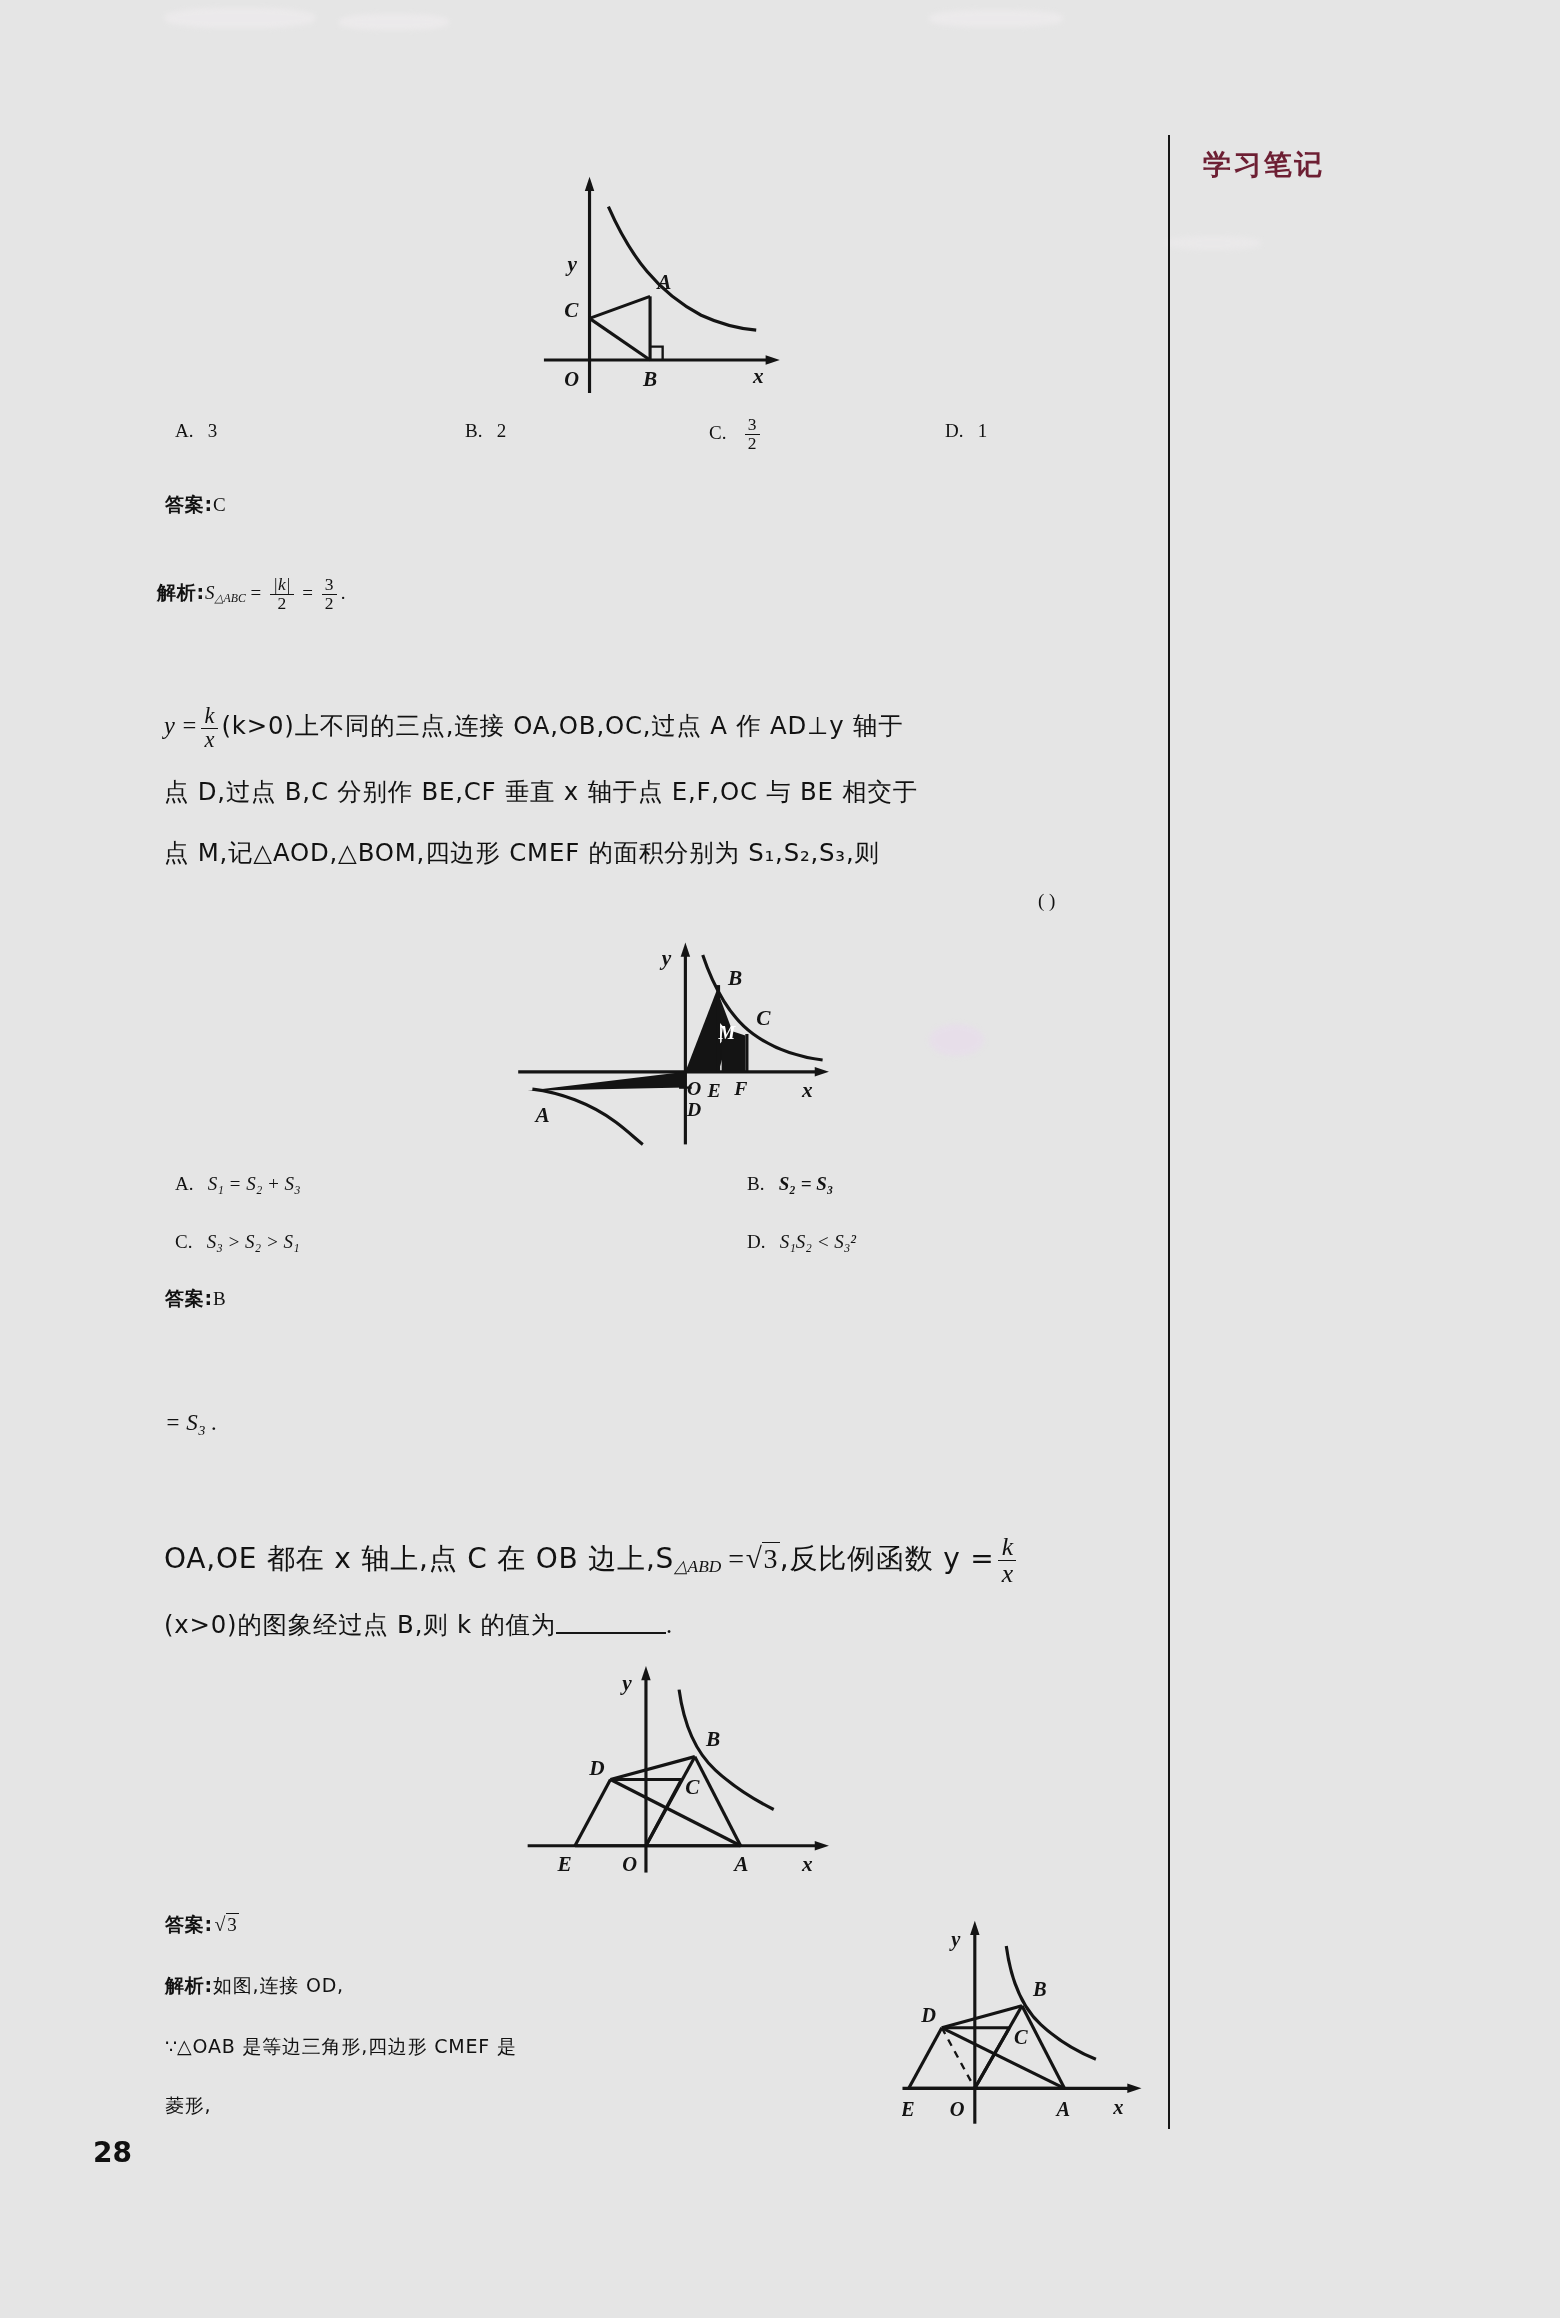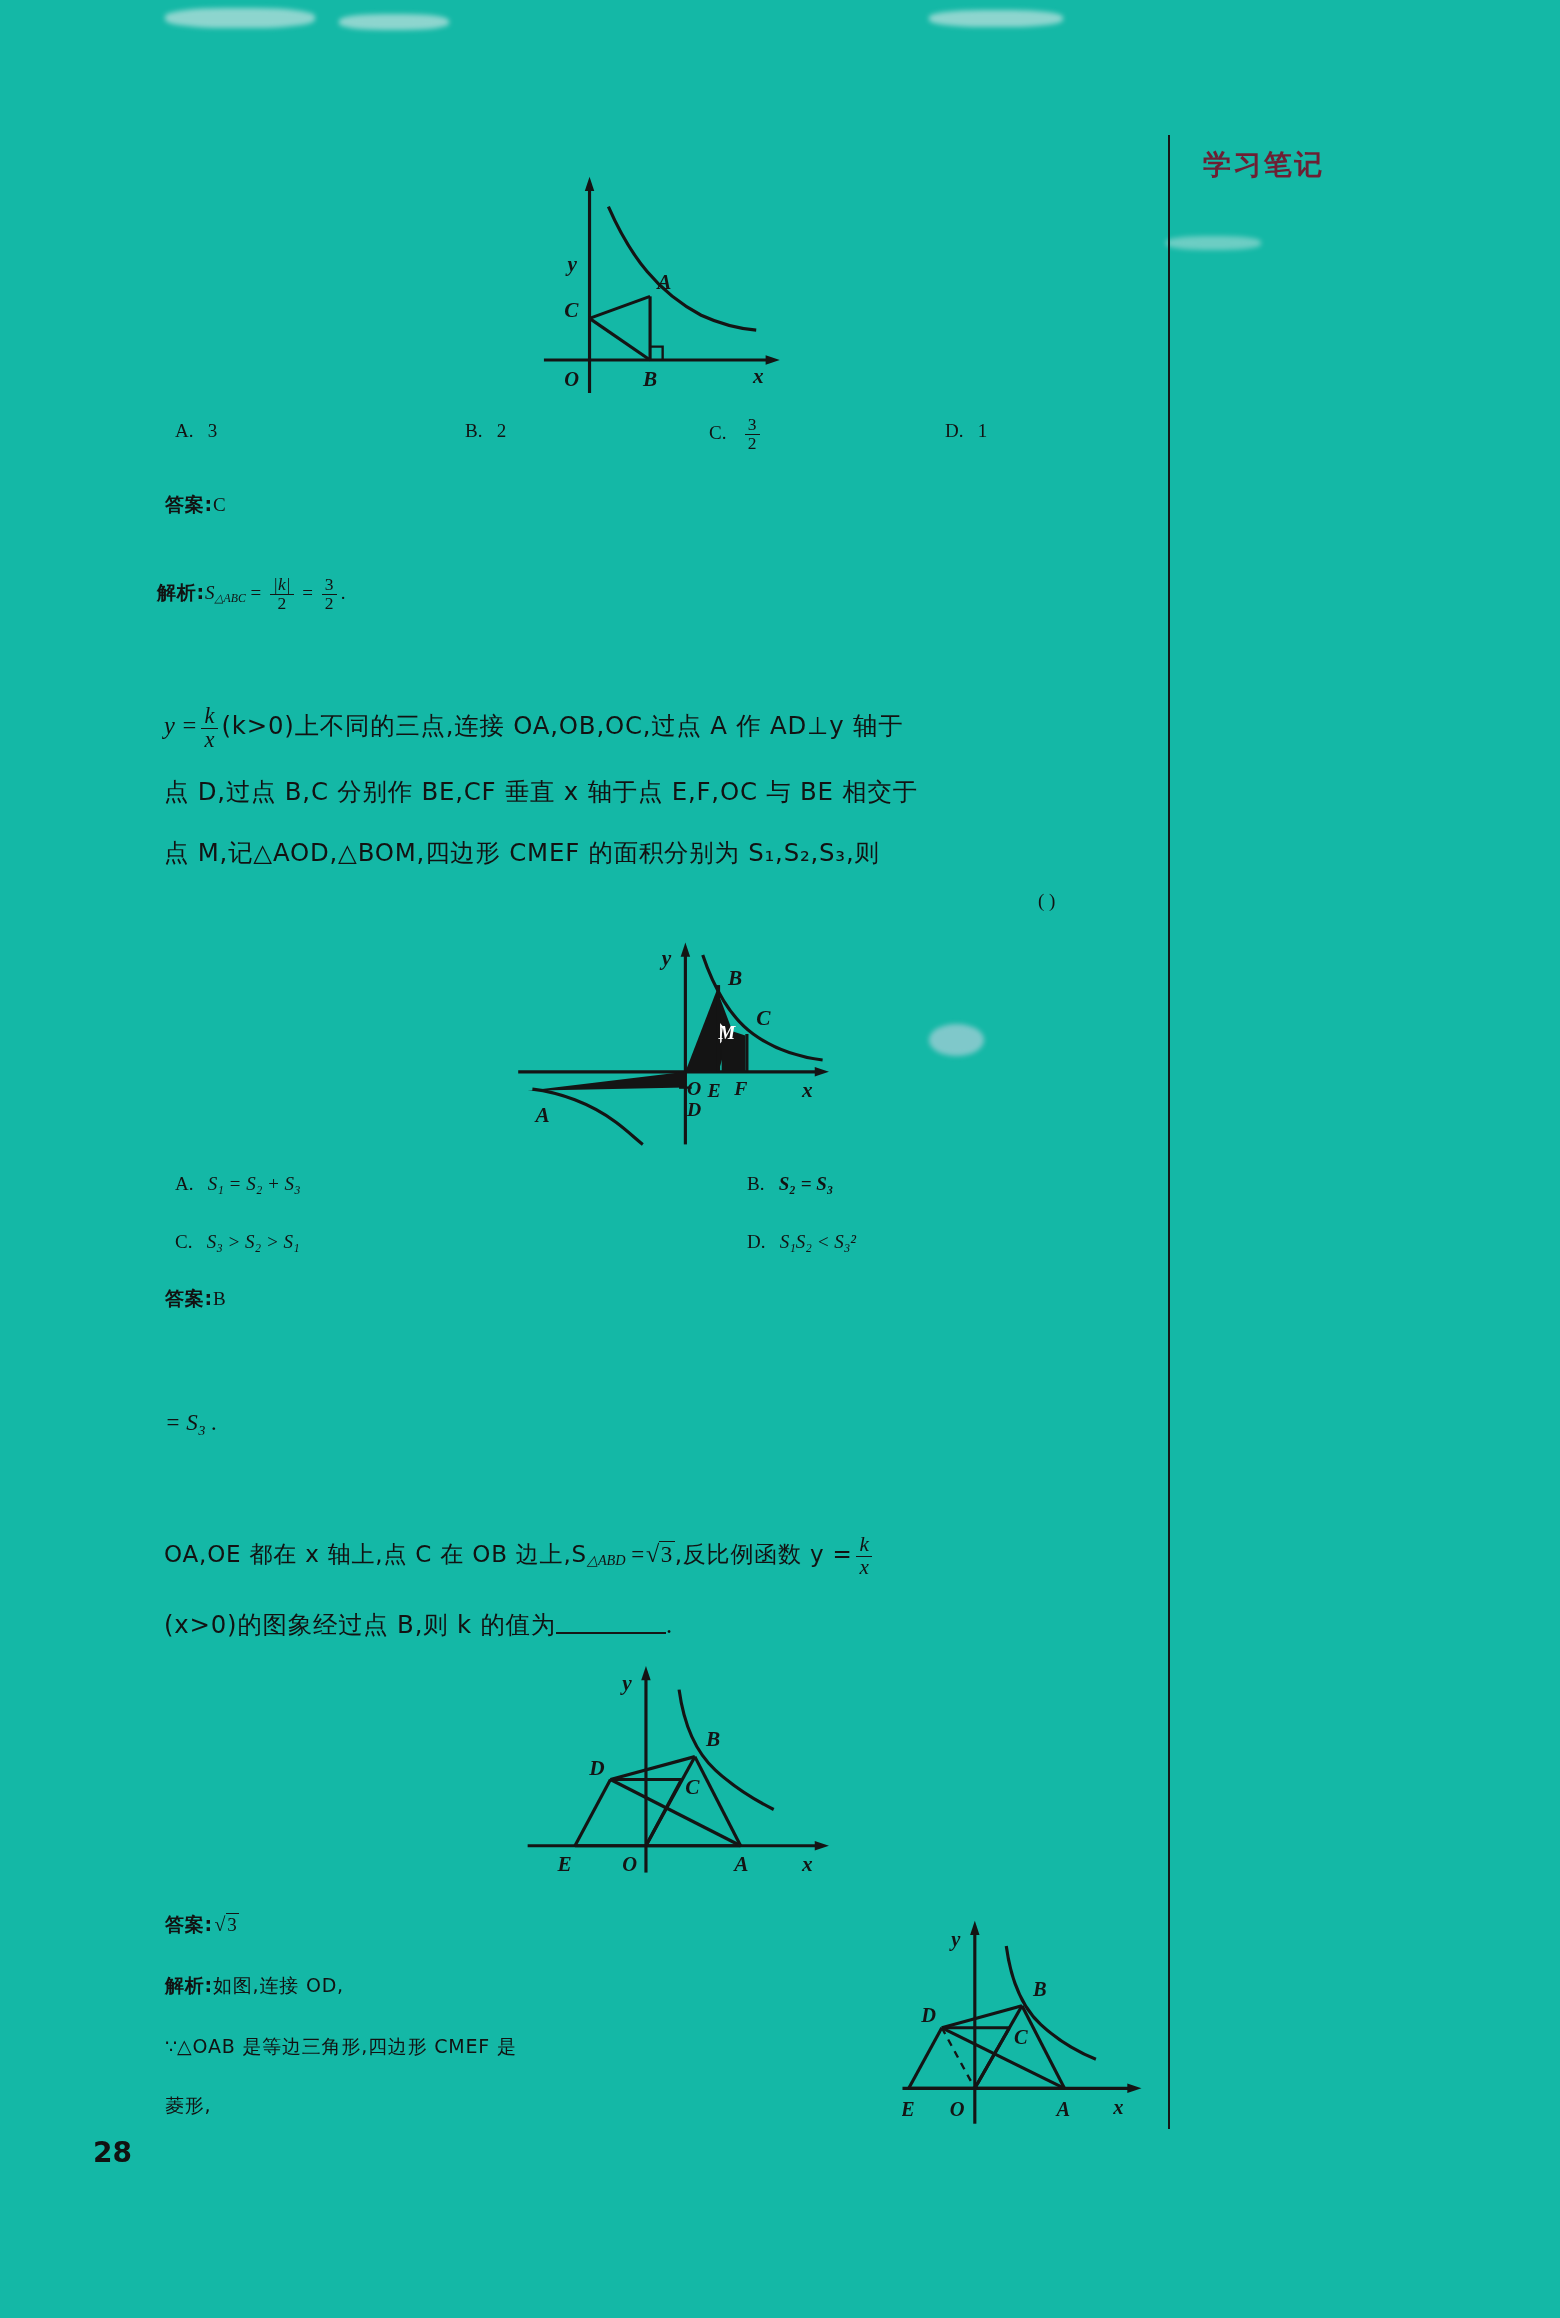--- a/index.html
+++ b/index.html
@@ -11,21 +11,21 @@
     width: 1561px;
     height: 2319px;
     position: relative;
     font-family: "Liberation Serif", "DejaVu Serif", serif;
     color: #111;
     overflow: hidden;
   }
   .page {
     position: absolute;
     inset: 0;
-    background: #14b8a6;
+    background: #e5e5e5;
   }
   
   .smudge {
     position: absolute;
     background: #f1eef0;
     opacity: .55;
     border-radius: 40%;
     filter: blur(2.4px);
   }
   .smudge.s1 { left: 165px; top: 7.9px; width: 150px; height: 20.5px; }
@@ -243,21 +243,21 @@
   <div class="txt lbl" style="left:747px; top:1231px;">
     <span>D.</span>
     &nbsp;&nbsp;<span class="mi">S₁S₂ &lt; S₃²</span>
   </div>
 
   <div class="txt" style="left:165px; top:1286px;">
     <span class="cn">答案:</span><span class="lbl">B</span>
   </div>
   <div class="txt mi" style="left:165px; top:1410px; font-size:23px;">= S₃ .</div>
 
-  <div class="txt" style="left:164px; top:1534px; font-size:23px;">
+  <div class="txt" style="left:164px; top:1534px; font-size:28px;">
     <span class="cn-reg">OA,OE 都在 x 轴上,点 C 在 OB 边上,S</span><span class="sub mi">△ABD</span>
     <span>=</span><span class="sqrt"><span class="rad">√</span><span class="arg">3</span></span><span class="cn-reg">,反比例函数 y =</span><span class="frac"><span class="num mi">k</span><span class="den mi">x</span></span>
   </div>
   <div class="txt" style="left:164px; top:1608px; font-size:24.4px;">
     <span class="cn-reg">(x&gt;0)的图象经过点 B,则 k 的值为</span><span class="fill-blank"></span><span>.</span>
   </div>
 
   <div class="fig" style="left:504px; top:1658px;">
     <svg width="347" height="217" viewBox="0 0 440 275">
 

